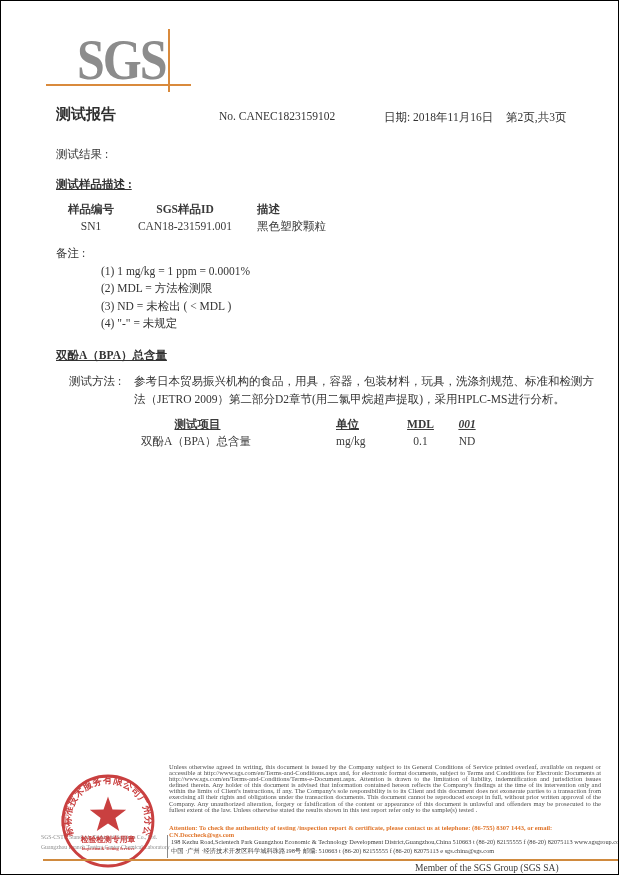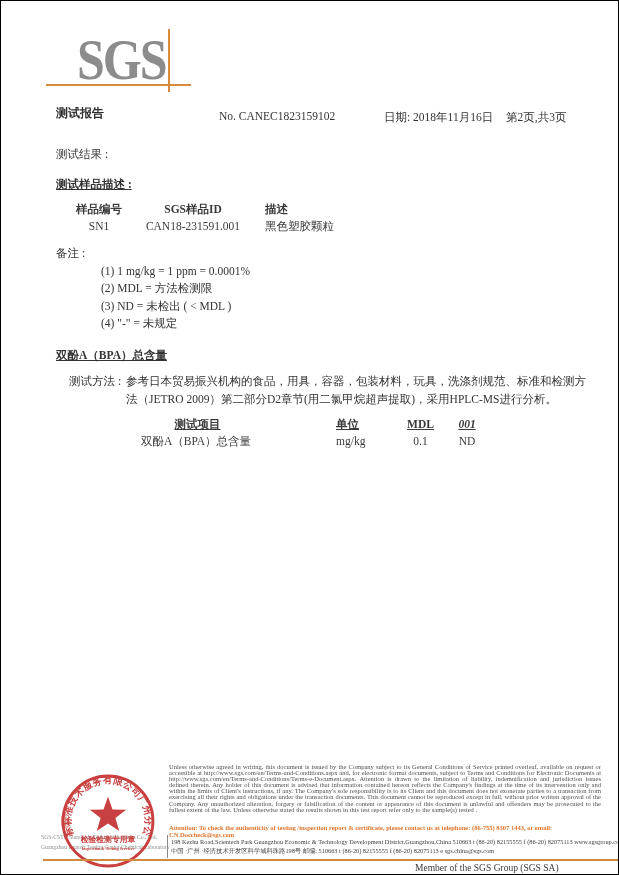--- a/index.html
+++ b/index.html
@@ -3,21 +3,21 @@
 <meta charset="utf-8">
 <style>
   html,body{margin:0;padding:0;background:#e9e9e9;font-family:"Liberation Sans",sans-serif;}
   #page{position:relative;width:617px;height:873px;background:#ffffff;border:1px solid #000000;overflow:hidden;color:#3a3a3a;font-family:Liberation Serif, serif;}
   .abs{position:absolute;}
   
   .logo-text{font-weight:bold;color:#8c8c8c;font-size:50px;line-height:50px;letter-spacing:-2px;transform:scaleY(1.12);transform-origin:center bottom;}
   .logo-hline{background:#d98a3c;height:2px;}
   .logo-vline{background:#d98a3c;width:2px;}
   
-  .rpt-title{font-size:12px;font-weight:bold;color:#2e2e2e;}
+  .rpt-title{font-size:15px;font-weight:bold;color:#2e2e2e;}
   .hdr-txt{font-size:11.5px;color:#333;}
   .body-txt{font-size:11.5px;color:#333;}
   .bold{font-weight:bold;}
   .u{text-decoration:underline;}
   
   .stbl .row{display:flex;line-height:17px;font-size:11.5px;}
   .stbl .c1{width:84px;text-align:center;}
   .stbl .c2{width:104px;text-align:center;}
   .stbl .c3{padding-left:20px;text-align:left;}
   .stbl .head span{font-weight:bold;}
@@ -53,21 +53,21 @@
 
   <div class="abs rpt-title" style="left:55px;top:104px;">测试报告</div>
   <div class="abs hdr-txt" style="left:218px;top:109px;">No. CANEC1823159102</div>
   <div class="abs hdr-txt" style="left:383px;top:109px;">日期: 2018年11月16日</div>
   <div class="abs hdr-txt" style="left:505px;top:109px;">第2页,共3页</div>
 
   <div class="abs body-txt" style="left:55px;top:146px;">测试结果 :</div>
 
   <div class="abs body-txt bold u" style="left:55px;top:176px;">测试样品描述 :</div>
 
-  <div class="abs stbl" style="left:56px;top:200px;">
+  <div class="abs stbl" style="left:48px;top:200px;">
     <div class="row head">
       <span class="c1">样品编号</span>
       <span class="c2">SGS样品ID</span>
       <span class="c3">描述</span>
     </div>
     <div class="row">
       <span class="c1">SN1</span>
       <span class="c2">CAN18-231591.001</span>
       <span class="c3">黑色塑胶颗粒</span>
     </div>
@@ -77,21 +77,21 @@
   <div class="abs notes" style="left:100px;top:262px;">
     <div>(1) 1 mg/kg = 1 ppm = 0.0001%</div>
     <div>(2) MDL = 方法检测限</div>
     <div>(3) ND = 未检出 ( &lt; MDL )</div>
     <div>(4) "-" = 未规定</div>
   </div>
 
   <div class="abs body-txt bold u" style="left:55px;top:347px;">双酚A（BPA）总含量</div>
 
   <div class="abs body-txt" style="left:55px;top:373px;margin-left:13px;">测试方法 :</div>
-  <div class="abs method" style="left:125px;top:372px;width:460px;">参考日本贸易振兴机构的食品，用具，容器，包装材料，玩具，洗涤剂规范、标准和检测方法（JETRO 2009）第二部分D2章节(用二氯甲烷超声提取)，采用HPLC-MS进行分析。</div>
+  <div class="abs method" style="left:133px;top:372px;width:460px;">参考日本贸易振兴机构的食品，用具，容器，包装材料，玩具，洗涤剂规范、标准和检测方法（JETRO 2009）第二部分D2章节(用二氯甲烷超声提取)，采用HPLC-MS进行分析。</div>
 
   <div class="abs rtbl" style="left:55px;top:415px;">
     <div class="row head">
       <span class="c1"><span class="cell-in" style="margin-left:3px;">测试项目</span></span>
       <span class="c2"><span class="cell-in">单位</span></span>
       <span class="c3"><span class="cell-in">MDL</span></span>
       <span class="c4"><span class="cell-in it">001</span></span>
     </div>
     <div class="row">
       <span class="c1">双酚A（BPA）总含量</span>

